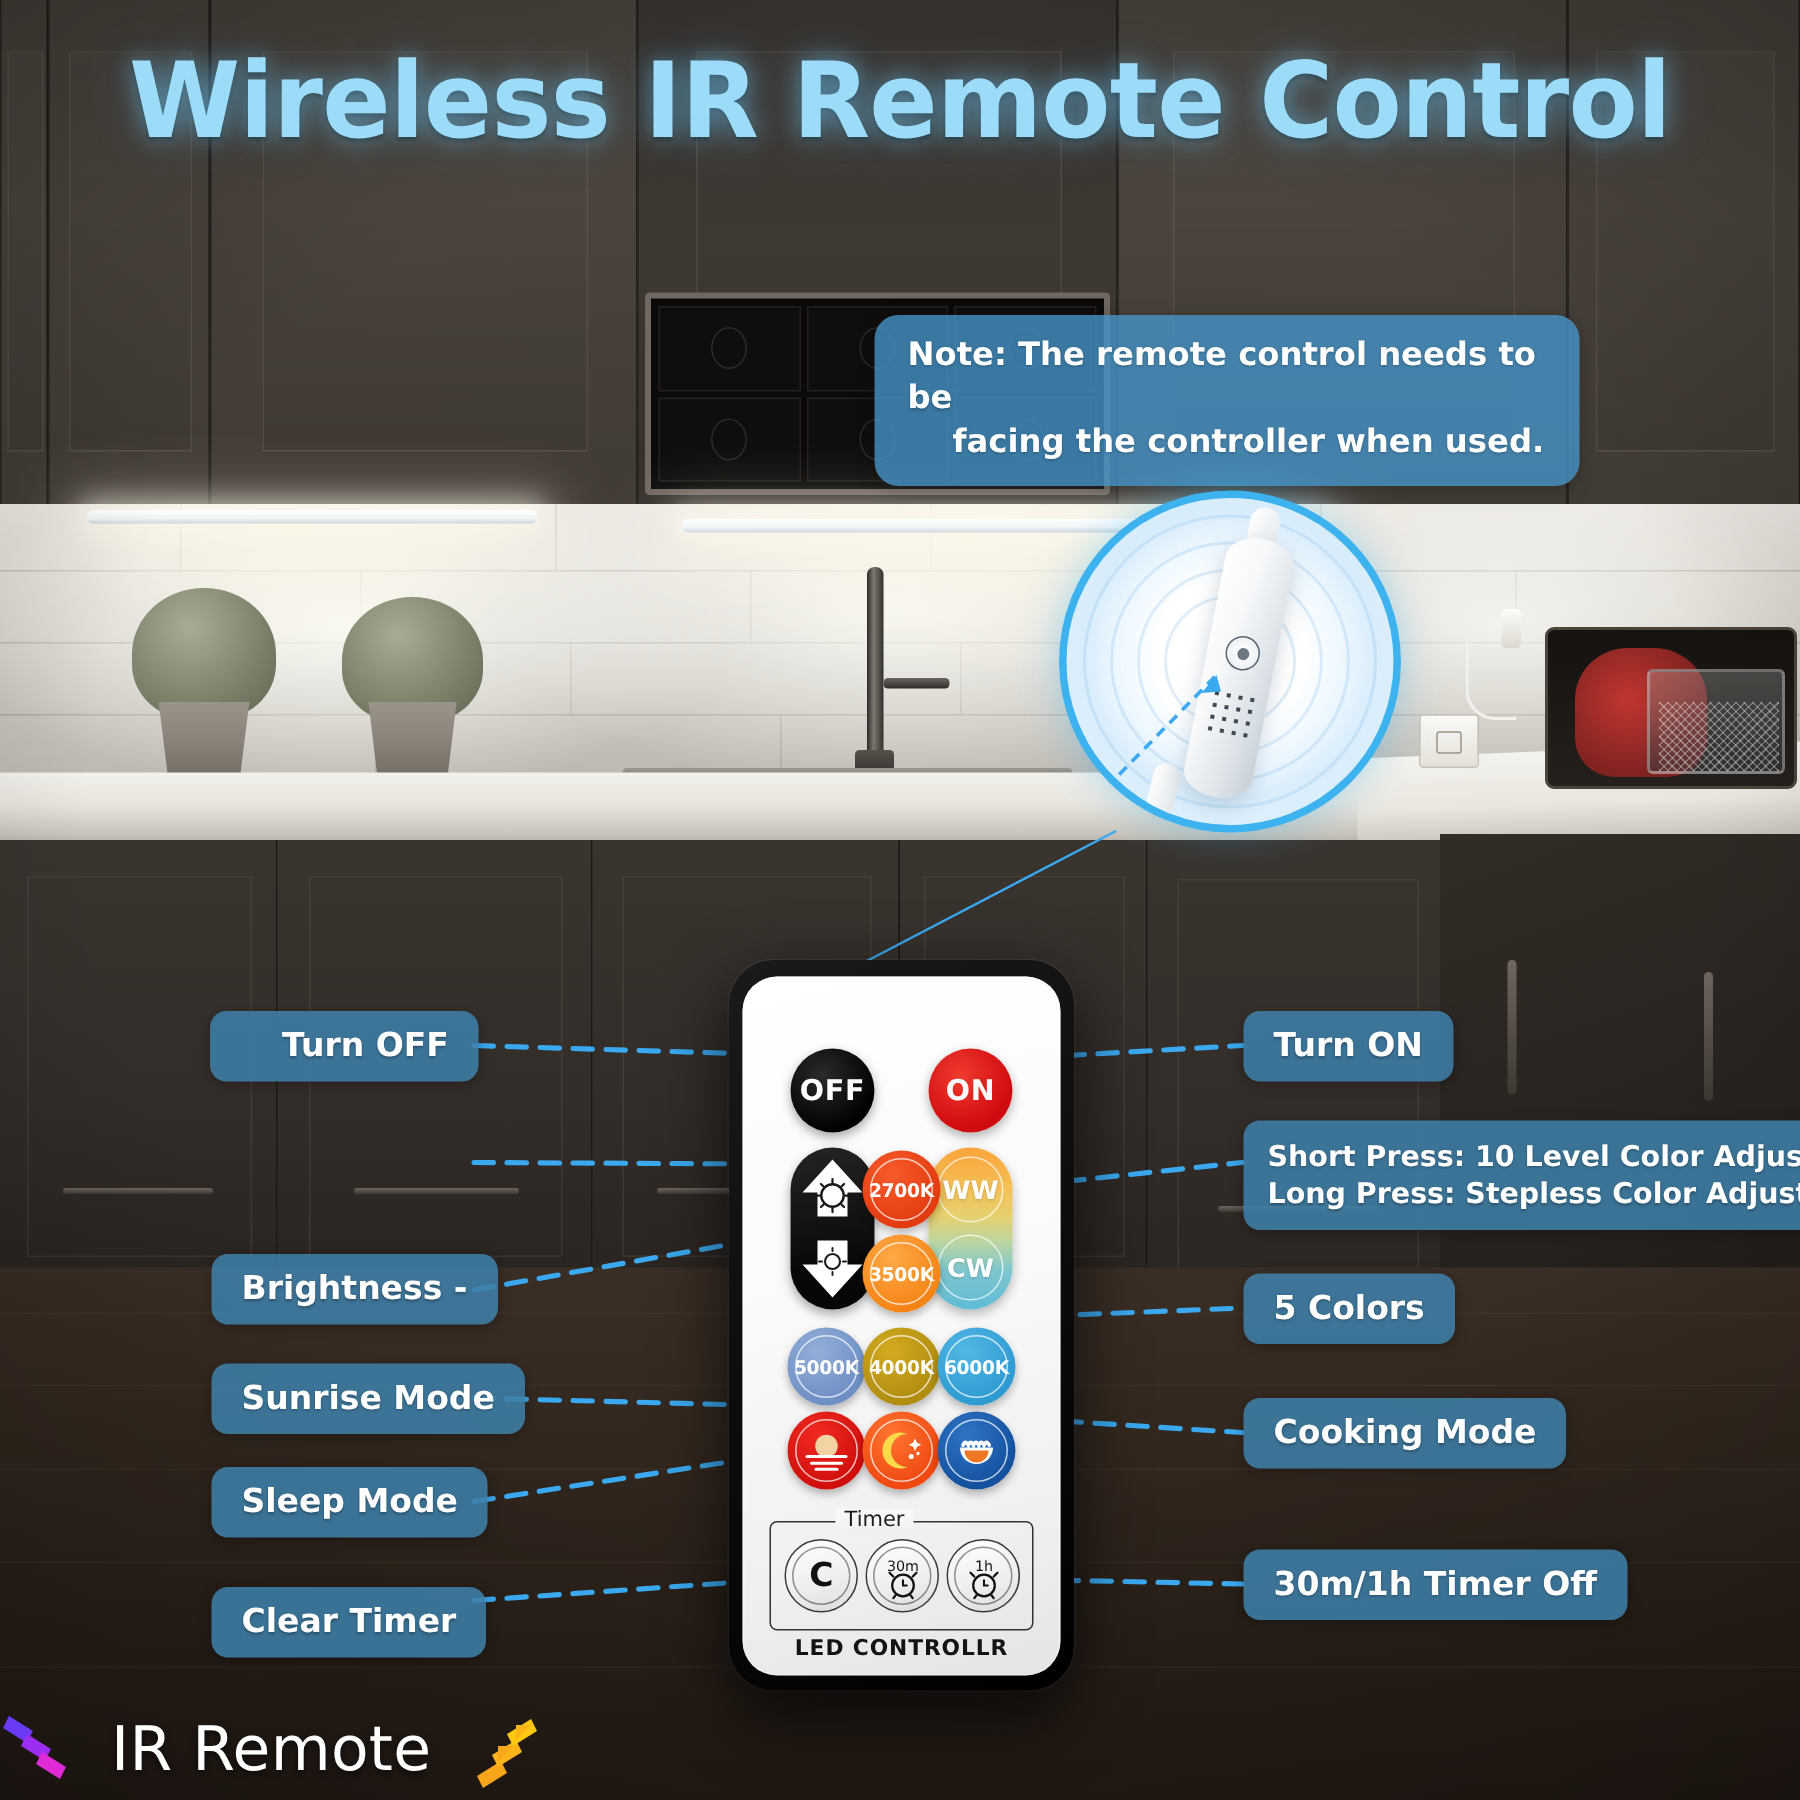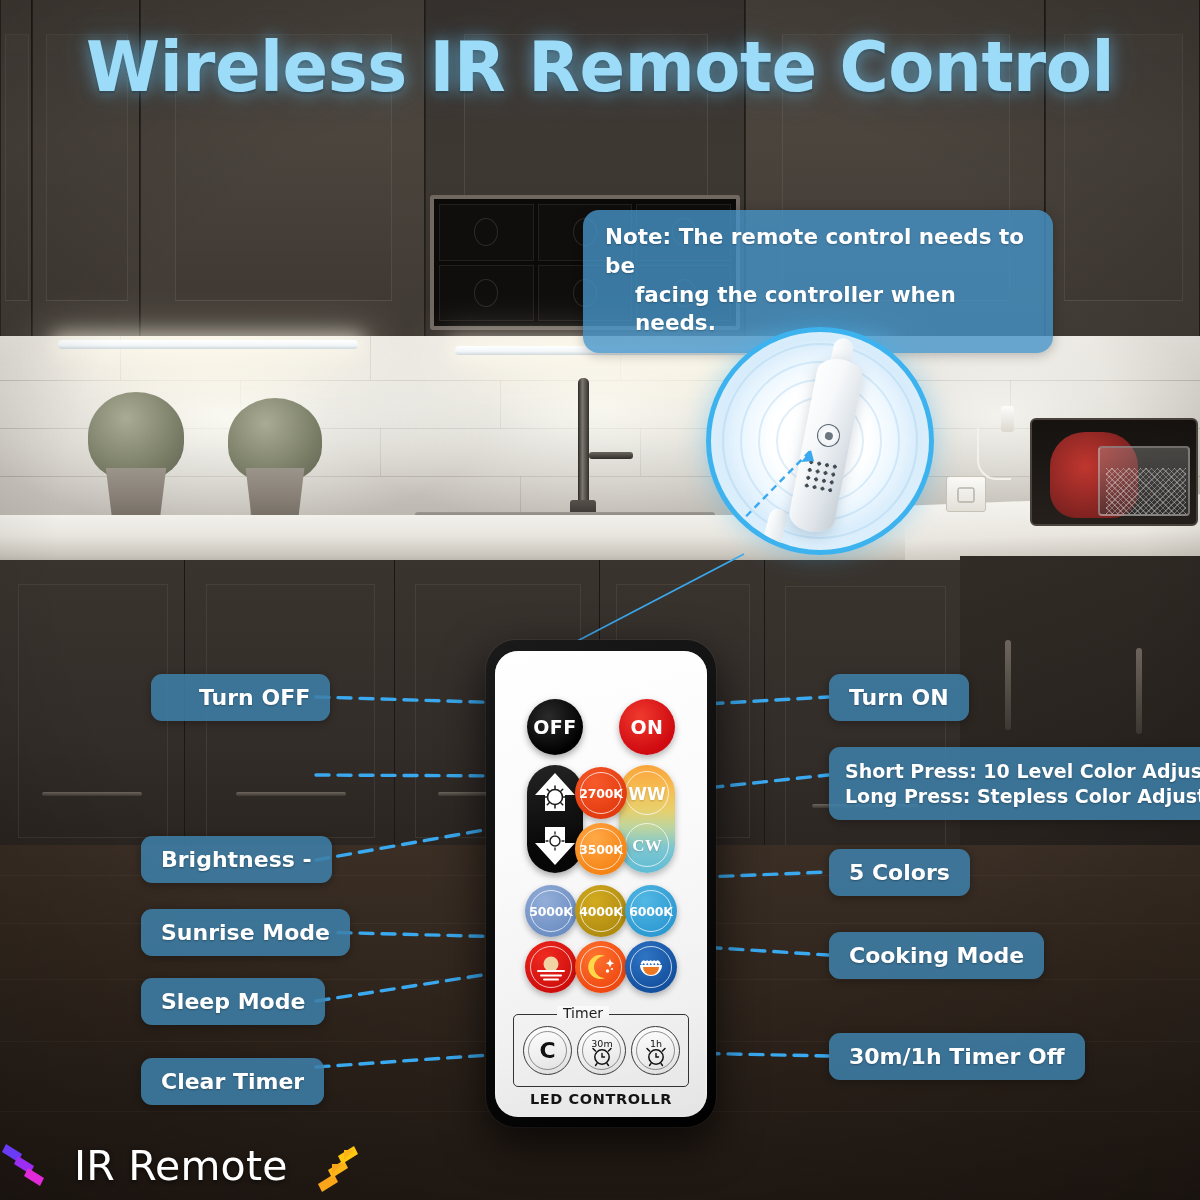--- a/index.html
+++ b/index.html
@@ -505,21 +505,21 @@
       <div class="floorline" style="top:266px;"></div>
     </div>
 
     <div class="vignette"></div>
   </div>
 
   <div class="title">Wireless IR Remote Control</div>
 
   <div class="note">
     <span>Note: The remote control needs to be</span>
-    <span class="l2">facing the controller when needs.</span>
+    <span class="l2">facing the controller when used.</span>
   </div>
 
   <div class="mag">
     <div class="mag-rings">
       <div class="mag-ring" style="width:196px;height:196px;"></div>
       <div class="mag-ring" style="width:160px;height:160px;"></div>
       <div class="mag-ring" style="width:124px;height:124px;"></div>
       <div class="mag-ring" style="width:88px;height:88px;"></div>
     </div>
     <div class="ctrl-wire"></div>
@@ -591,21 +591,21 @@
                 <line x1="35" y1="76" x2="37" y2="76"></line>
             </g>
           </g>
         </svg>
       </div>
 
       <div class="pill-gradient">
         <div class="pg-ring" style="top:6px;"></div>
         <div class="pg-lbl" style="top:19px;">WW</div>
         <div class="pg-ring" style="top:58px;"></div>
-        <div class="pg-lbl" style="top:71px;font-family:Liberation Serif, serif;">CW</div>
+        <div class="pg-lbl" style="top:71px;">CW</div>
       </div>
 
       <div class="btn btn-round btn-ring k-btn" style="left:80px;top:116px;background:radial-gradient(circle at 38% 30%,#f75a2a,#e23b10 72%);">
         <span>2700K</span>
       </div>
       <div class="btn btn-round btn-ring k-btn" style="left:80px;top:172px;background:radial-gradient(circle at 38% 30%,#ffa947,#f58416 72%);">
         <span>3500K</span>
       </div>
 
       <div class="btn btn-round btn-ring k-btn" style="left:30px;top:234px;background:radial-gradient(circle at 38% 30%,#93aed8,#6e8fc4 72%);">
@@ -666,21 +666,21 @@
           <path d="M11.5 18 l-2.5-2.5 M24.5 18 l2.5-2.5" stroke="#111" stroke-width="1.5" stroke-linecap="round"></path>
           <path d="M18 20.5 v3.5 h2.5" stroke="#111" stroke-width="1.4" fill="none" stroke-linecap="round"></path>
           <path d="M13 30.5 l-1.5 2 M23 30.5 l1.5 2" stroke="#111" stroke-width="1.4" stroke-linecap="round"></path>
         </svg>
       </div>
 
       <div class="brand">LED CONTROLLR</div>
     </div>
   </div>
 
-  <div class="lbl" style="left:151px;top:674px;padding-left:48px;">Turn OFF</div>
+  <div class="lbl" style="left:140px;top:674px;padding-left:48px;">Turn OFF</div>
   <div class="lbl" style="left:141px;top:836px;">Brightness -</div>
   <div class="lbl" style="left:141px;top:909px;">Sunrise Mode</div>
   <div class="lbl" style="left:141px;top:978px;">Sleep Mode</div>
   <div class="lbl" style="left:141px;top:1044px;margin-top:14px;">Clear Timer</div>
 
   <div class="lbl" style="left:829px;top:674px;">Turn ON</div>
 
   <div class="lbl lbl-2line" style="left:829px;top:747px;">
     <span>Short Press: 10 Level Color Adjust</span><br>
     <span>Long Press: Stepless Color Adjust</span>

